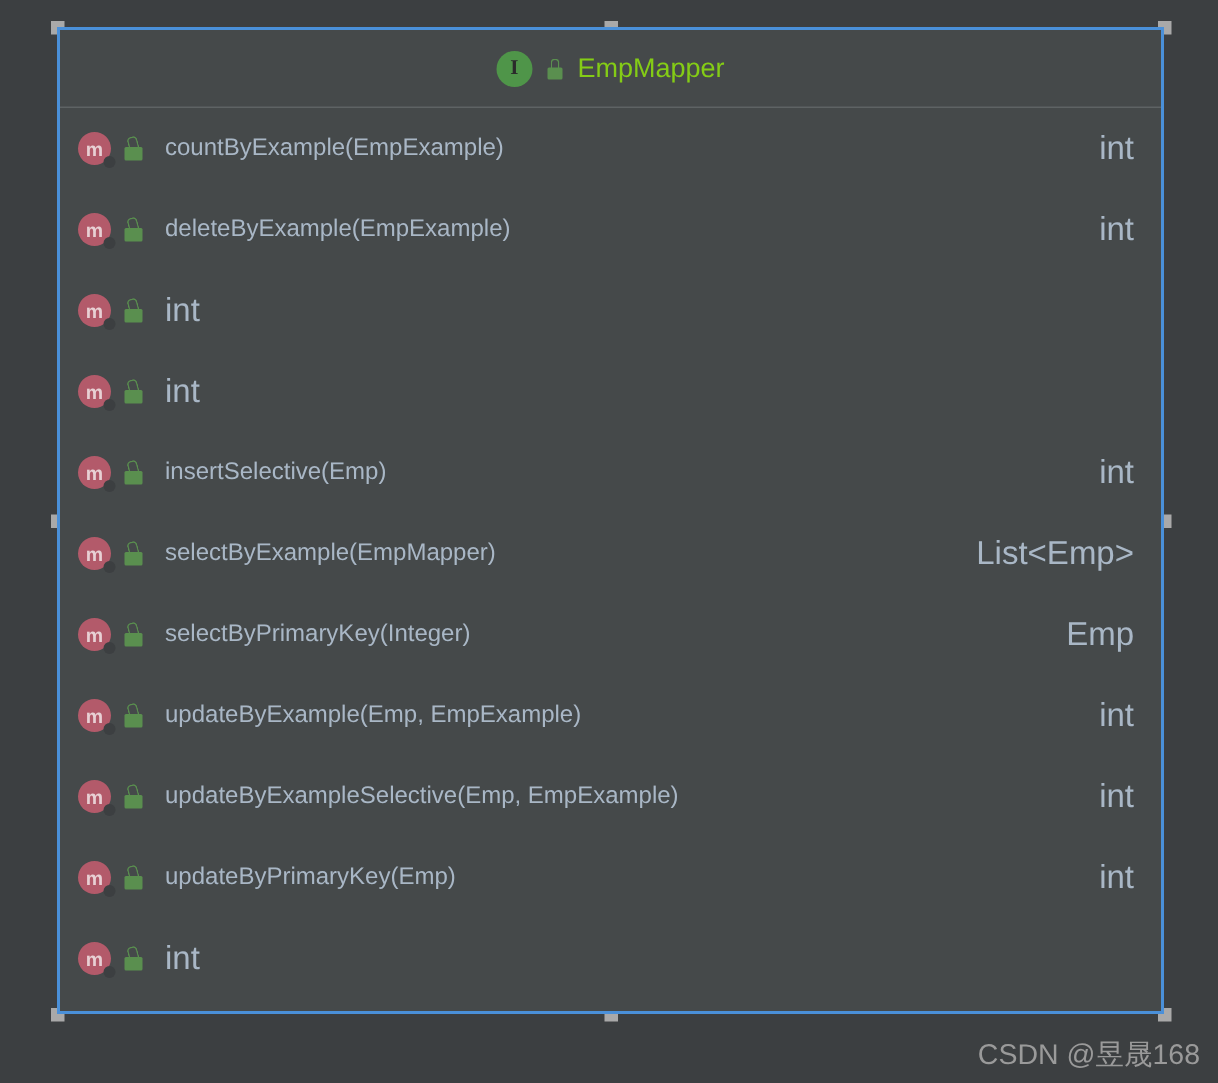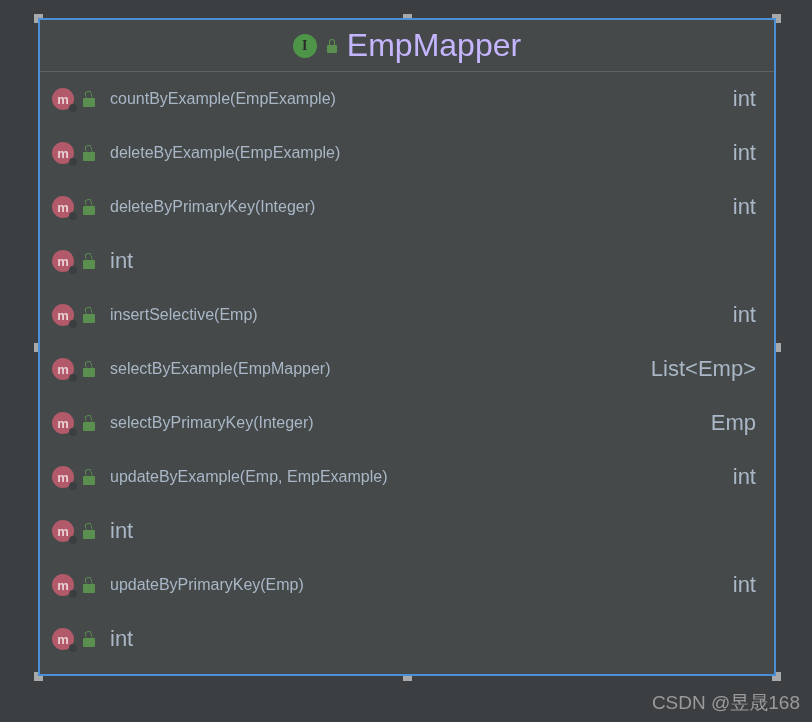--- a/index.html
+++ b/index.html
@@ -79,22 +79,22 @@
       position: absolute;
       top: 0;
       left: 4px;
       width: 4px;
       height: 6px;
       border: 1.5px solid #5a8f4f;
       border-bottom: none;
       border-radius: 3px 3px 0 0;
     }
     .class-title {
-      color: #c4b5fd;
-      font-size: 32px;
+      color: #84cc16;
+      font-size: 18px;
       font-weight: 300;
     }
     .method-list {
       padding: 0;
     }
     .method-row {
       display: flex;
       align-items: center;
       height: 54px;
       padding: 0 18px 0 12px;
@@ -202,21 +202,20 @@
       </div>
       <div class="method-row">
         <span class="method-icon">m</span>
         <span class="lock-icon"></span>
         <span class="method-sig">deleteByExample(EmpExample)</span>
         <span class="method-return">int</span>
       </div>
       <div class="method-row">
         <span class="method-icon">m</span>
         <span class="lock-icon"></span>
-        <span class="method-sig">deleteByPrimaryKey(Integer)</span>
         <span class="method-return">int</span>
       </div>
       <div class="method-row">
         <span class="method-icon">m</span>
         <span class="lock-icon"></span>
         <span class="method-return">int</span>
       </div>
       <div class="method-row">
         <span class="method-icon">m</span>
         <span class="lock-icon"></span>
@@ -237,20 +236,21 @@
       </div>
       <div class="method-row">
         <span class="method-icon">m</span>
         <span class="lock-icon"></span>
         <span class="method-sig">updateByExample(Emp, EmpExample)</span>
         <span class="method-return">int</span>
       </div>
       <div class="method-row">
         <span class="method-icon">m</span>
         <span class="lock-icon"></span>
+        <span class="method-sig">updateByExampleSelective(Emp, EmpExample)</span>
         <span class="method-return">int</span>
       </div>
       <div class="method-row">
         <span class="method-icon">m</span>
         <span class="lock-icon"></span>
         <span class="method-sig">updateByPrimaryKey(Emp)</span>
         <span class="method-return">int</span>
       </div>
       <div class="method-row">
         <span class="method-icon">m</span>

